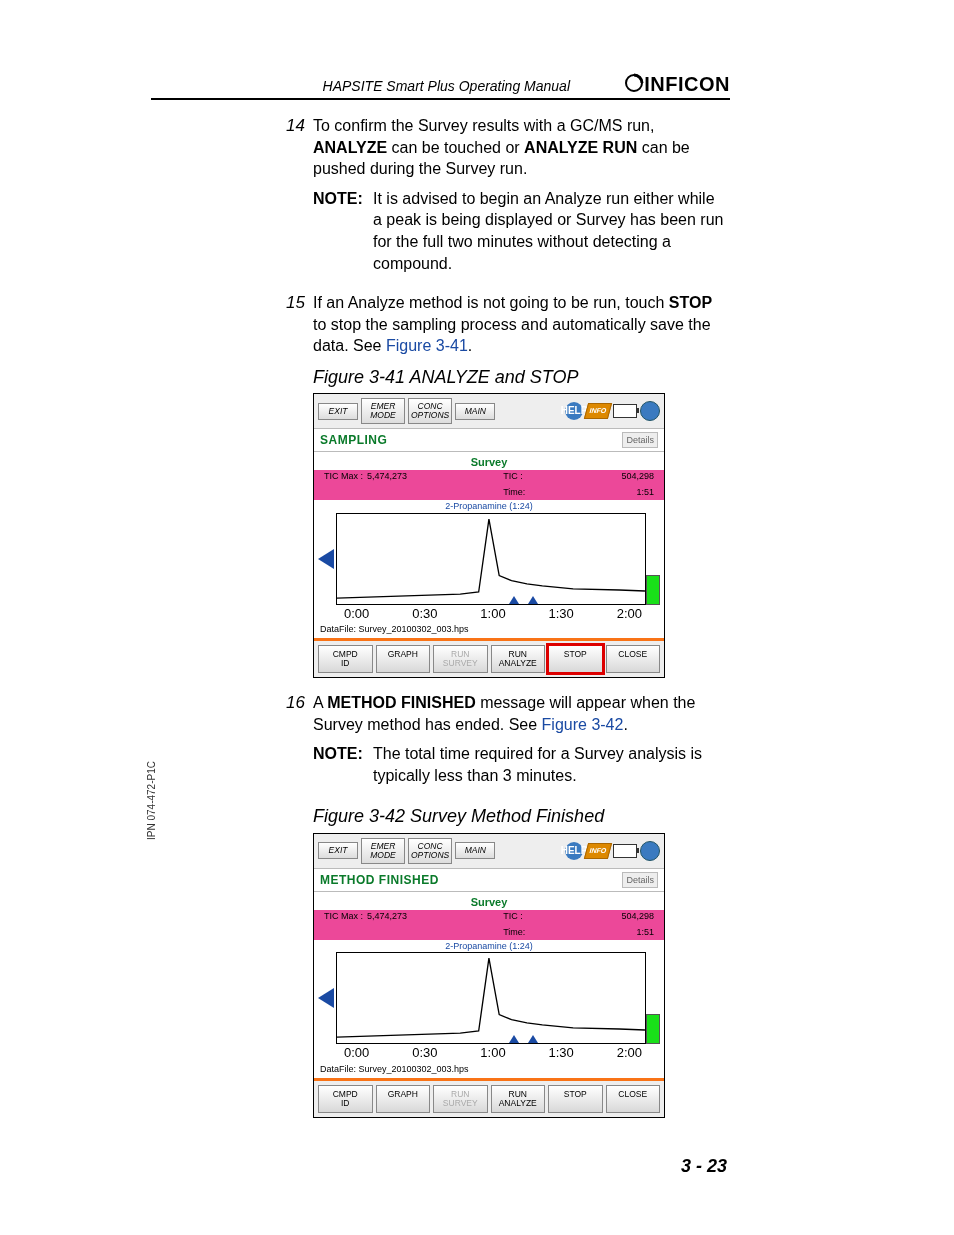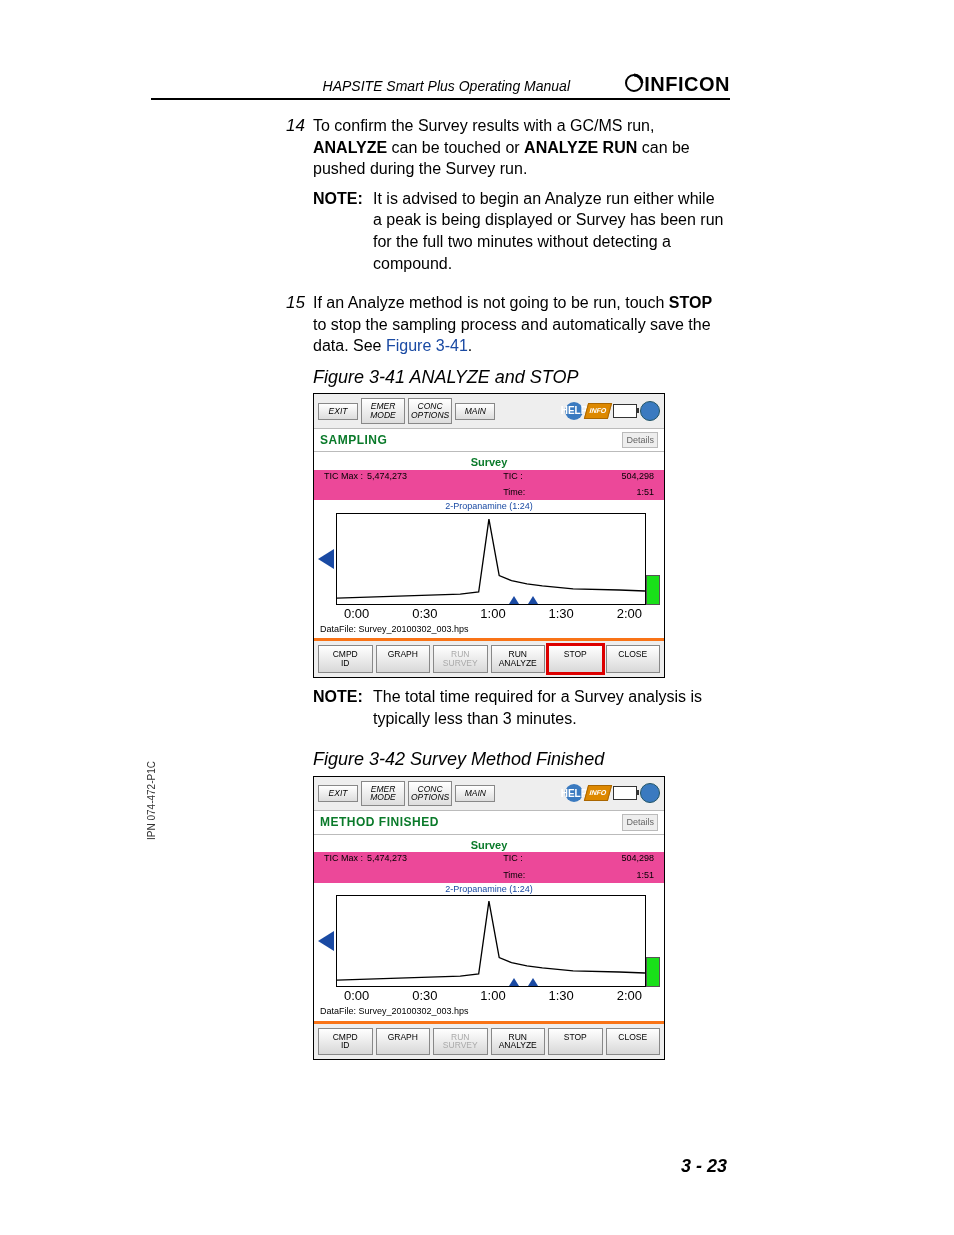--- a/index.html
+++ b/index.html
@@ -147,20 +147,26 @@
         <div class="bbtn">GRAPH</div>
         <div class="bbtn dis" style="white-space:pre">RUN
 SURVEY</div>
         <div class="bbtn" style="white-space:pre">RUN
 ANALYZE</div>
         <div class="bbtn highlight">STOP</div>
         <div class="bbtn">CLOSE</div>
       </div>
     </div>
 
+    <div class="step" style="margin-top:14px">
+      <div class="num">16</div>
+      <div class="body">
+        <span>A </span><b>METHOD FINISHED</b><span> message will appear when the Survey method has ended. See </span><span class="link">Figure 3-42</span><span>.</span>
+      </div>
+    </div>
     <div class="note">
       <div class="lbl">NOTE:</div>
       <div class="txt">The total time required for a Survey analysis is typically less than 3 minutes.</div>
     </div>
 
     <div class="fig-caption">Figure 3-42  Survey Method Finished</div>
 
     <div class="device">
       <div class="dev-toolbar">
         <div class="tbtn">EXIT</div>

